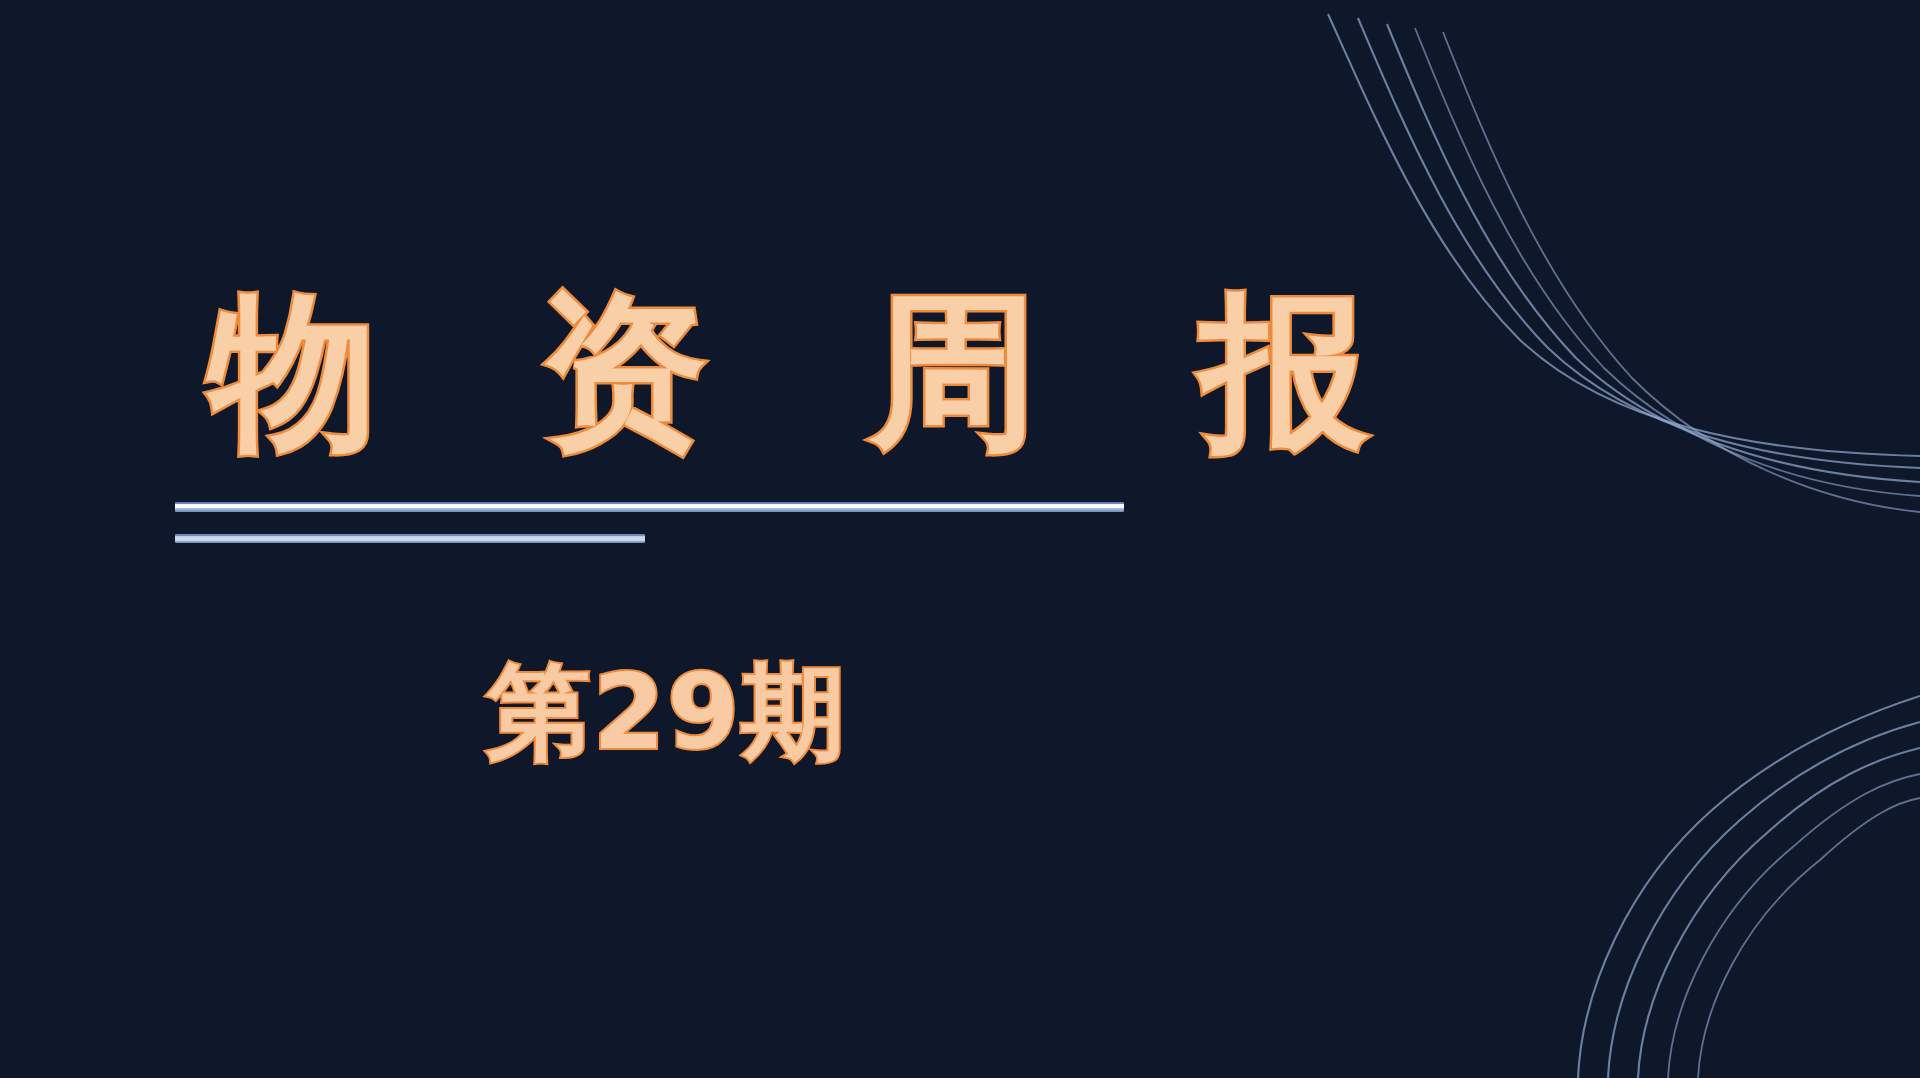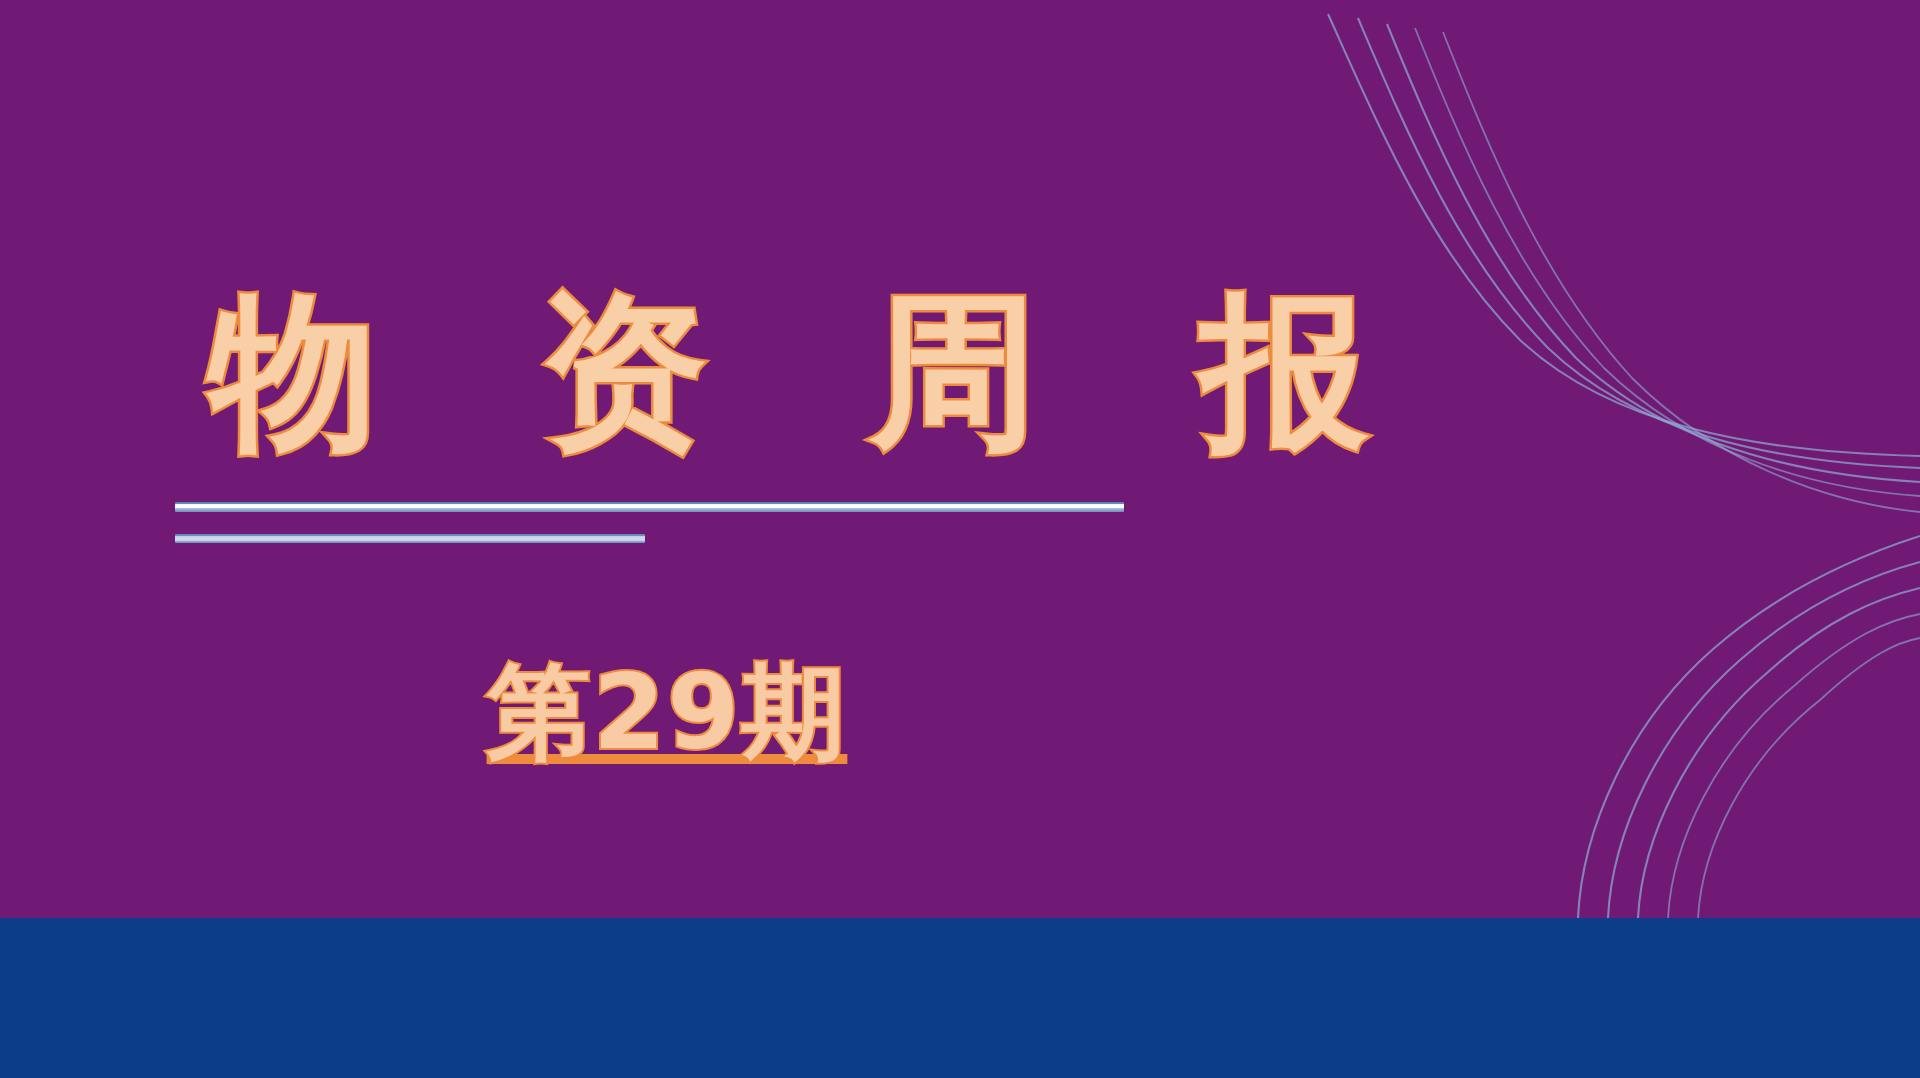--- a/index.html
+++ b/index.html
@@ -3,22 +3,22 @@
 <meta charset="utf-8">
 <style>
   html, body {
     margin: 0;
     padding: 0;
     background: #0b3d88;
   }
   #slide {
     position: relative;
     width: 1920px;
-    height: 918px;
-    background: #701a75;
+    height: 1078px;
+    background: #0f172a;
     overflow: hidden;
     font-family: "Liberation Sans", "DejaVu Sans", sans-serif;
   }
 
   
   .deco-svg {
     position: absolute;
     pointer-events: none;
   }
   #deco-top-right {
@@ -100,21 +100,20 @@
     margin: 0;
     font-size: 104px;
     line-height: 1.1;
     font-weight: 700;
     letter-spacing: 2px;
     color: #f9cba4;
     -webkit-text-stroke: 4px #ef8b3c;
     paint-order: stroke fill;
     white-space: nowrap;
     font-family: "DejaVu Sans", "Liberation Sans", sans-serif;
-    text-decoration: underline;
   }
 </style>
 </head>
 <body>
 
 <div id="slide">
 
   <svg id="deco-top-right" class="deco-svg" viewBox="0 0 640 520">
     <path class="deco-line" d="M 48 14 C 96 120, 150 250, 240 340 C 330 424, 470 452, 640 456"></path>
     <path class="deco-line" d="M 78 18 C 124 126, 178 256, 268 348 C 356 432, 488 462, 640 468"></path>

